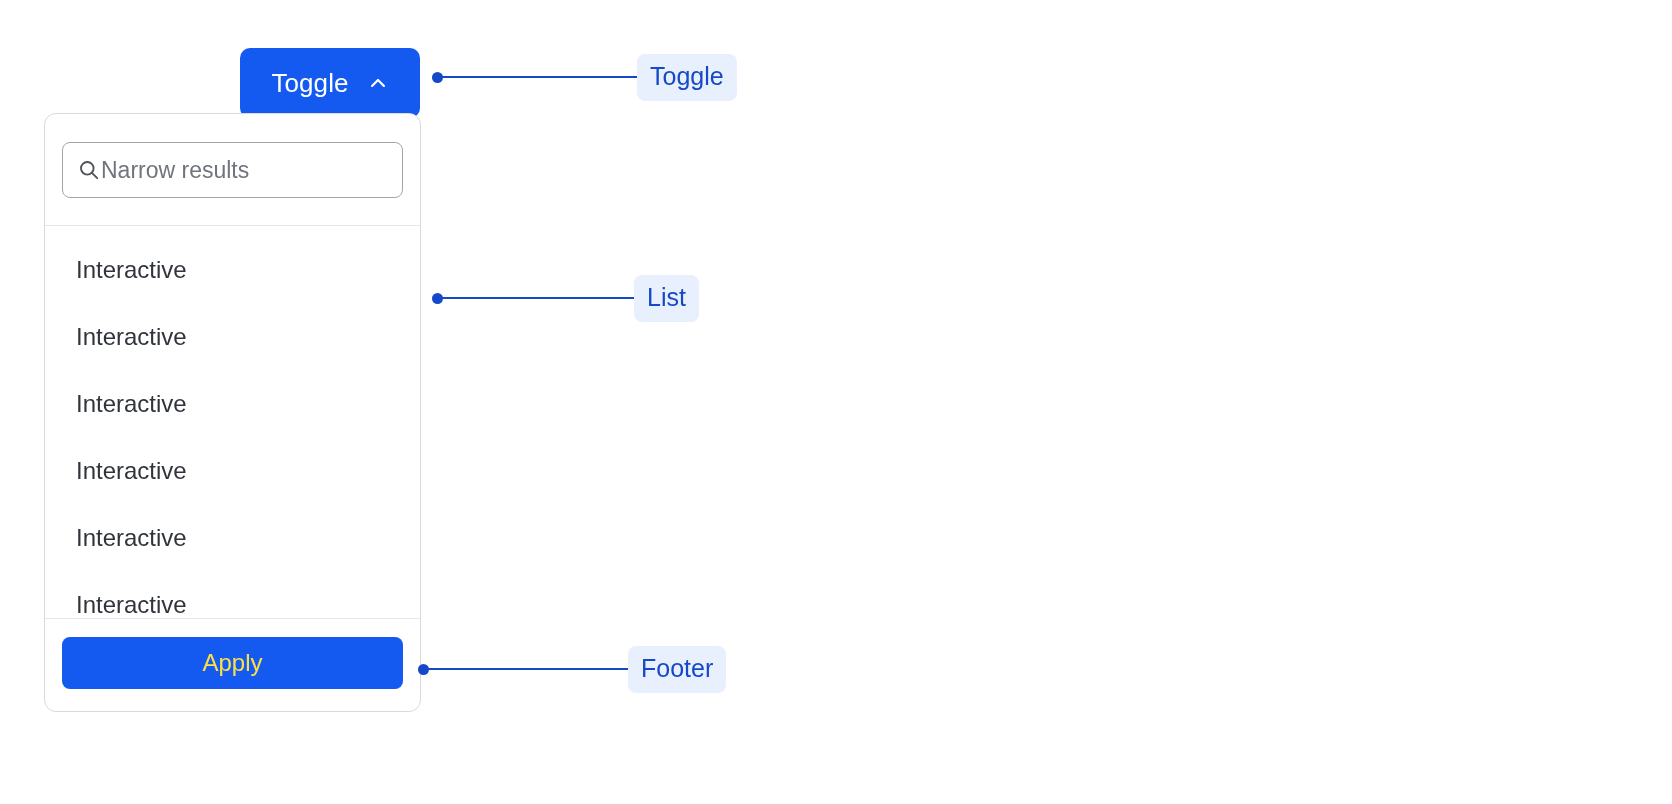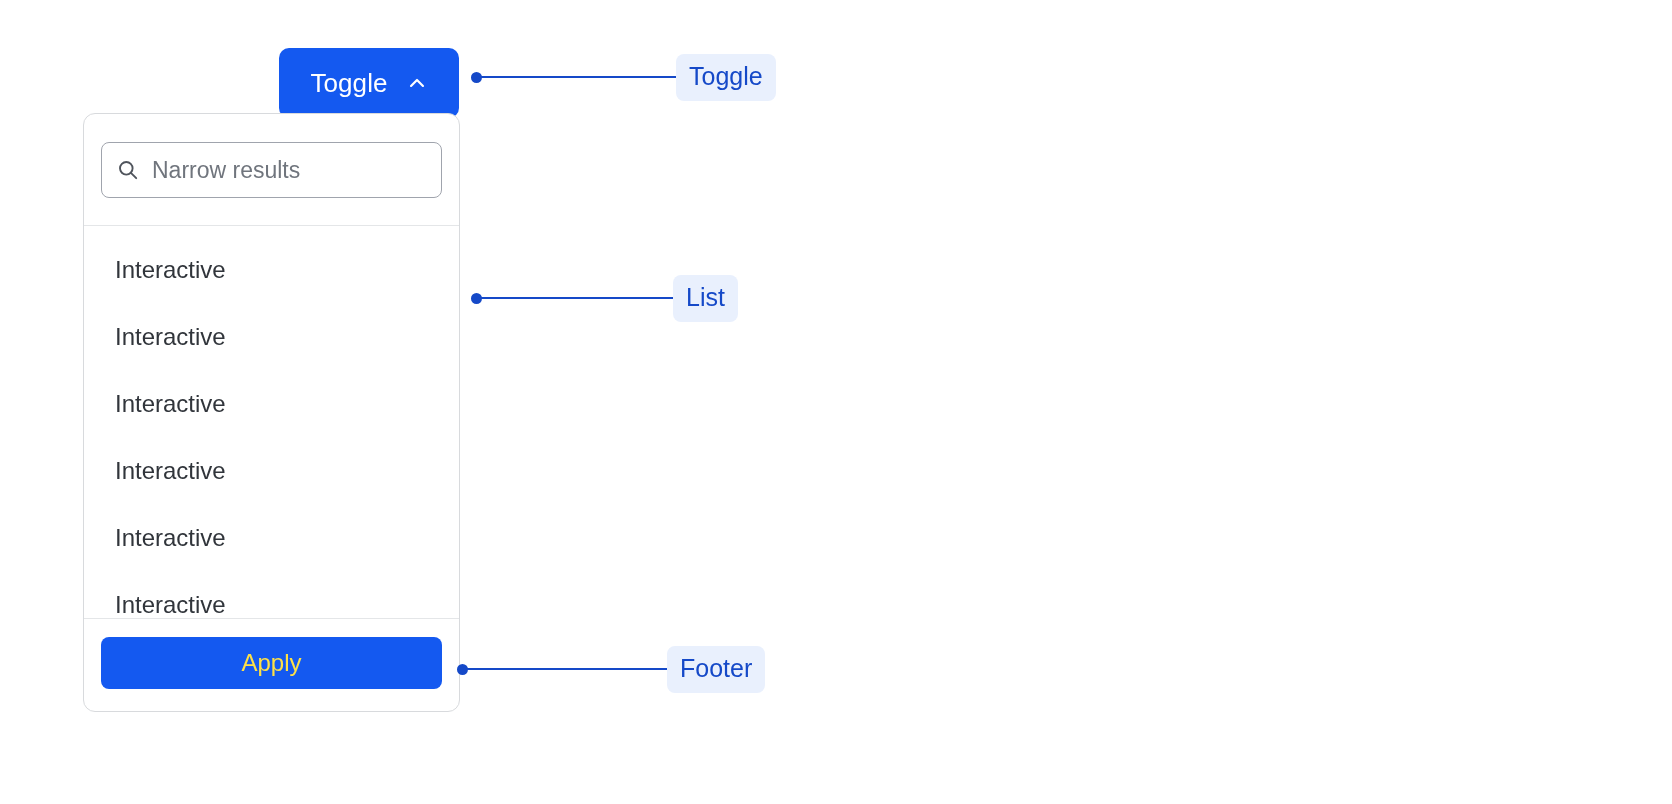--- a/index.html
+++ b/index.html
@@ -10,21 +10,20 @@
     background: #ffffff;
     font-family: "Liberation Sans", sans-serif;
     overflow: hidden;
   }
 
   #stage {
     position: relative;
     width: 1400px;
     height: 804px;
     background: #ffffff;
-    margin-left: 39px;
   }
 
   
   .toggle-button {
     position: absolute;
     left: 240px;
     top: 48px;
     width: 180px;
     height: 70px;
     background: #1459f0;
@@ -72,21 +71,20 @@
     border-bottom: 1px solid #e4e6e8;
   }
   .search-box {
     position: relative;
     height: 56px;
     border: 1px solid #a0a4ad;
     border-radius: 8px;
     display: flex;
     align-items: center;
     padding: 0 14px;
-    gap: 12px;
     background: #ffffff;
     cursor: text;
   }
   .search-icon {
     width: 24px;
     height: 24px;
     flex: none;
     display: block;
   }
   .search-input {

